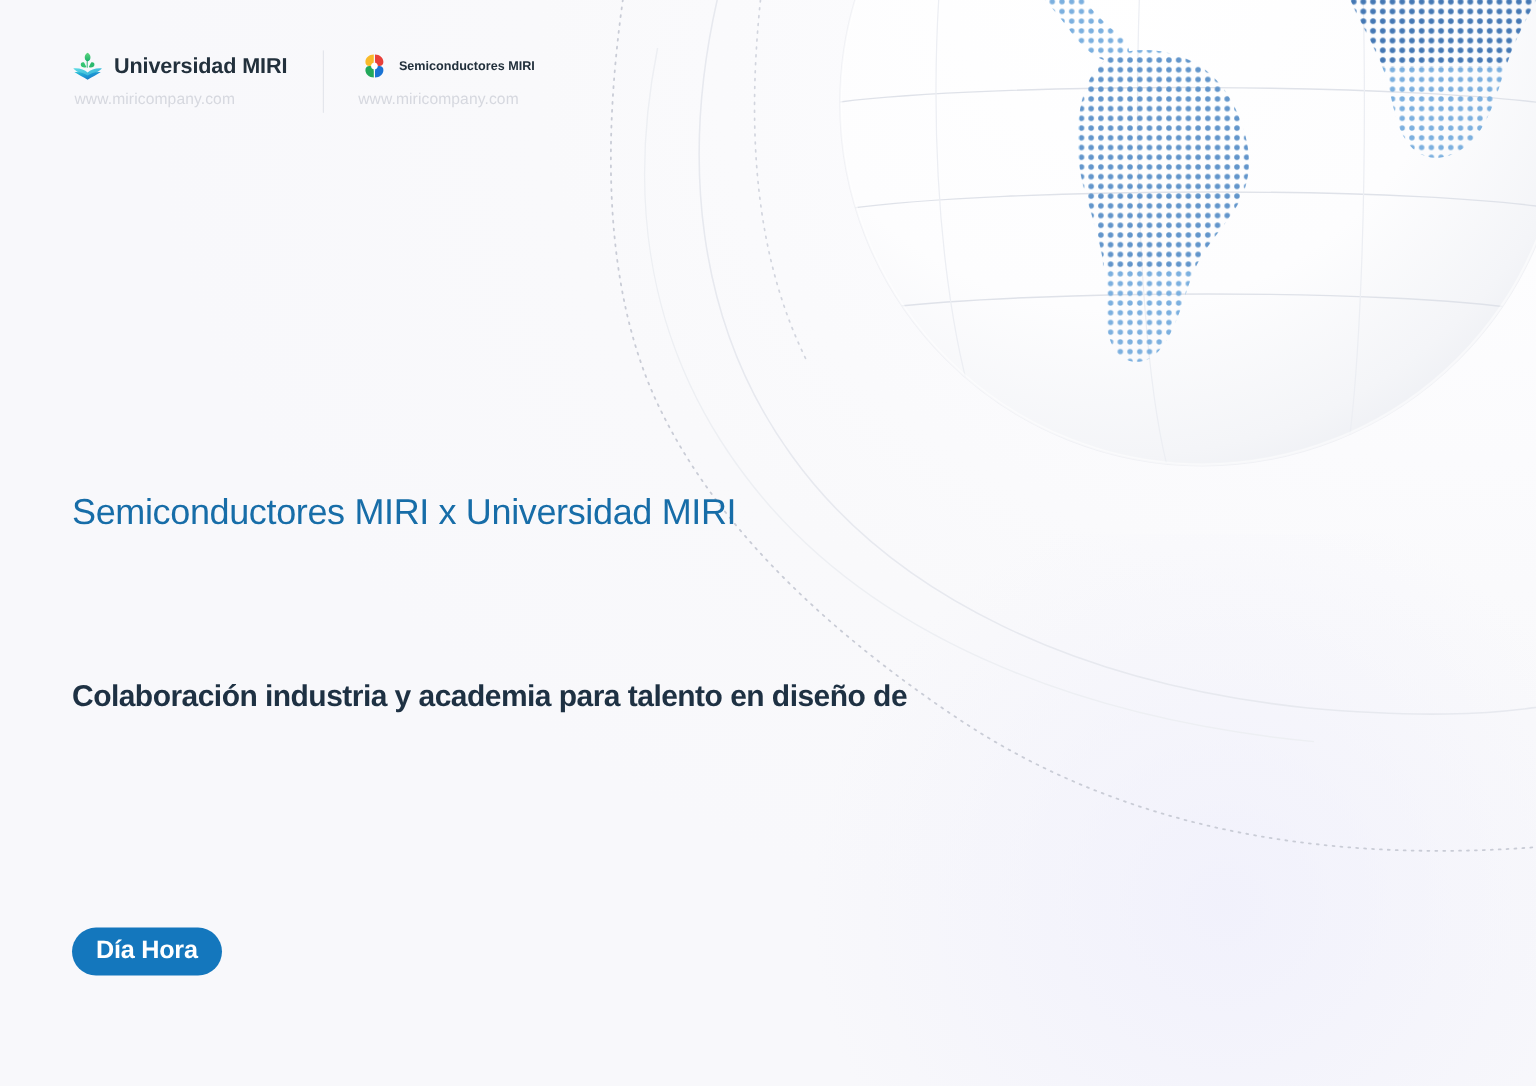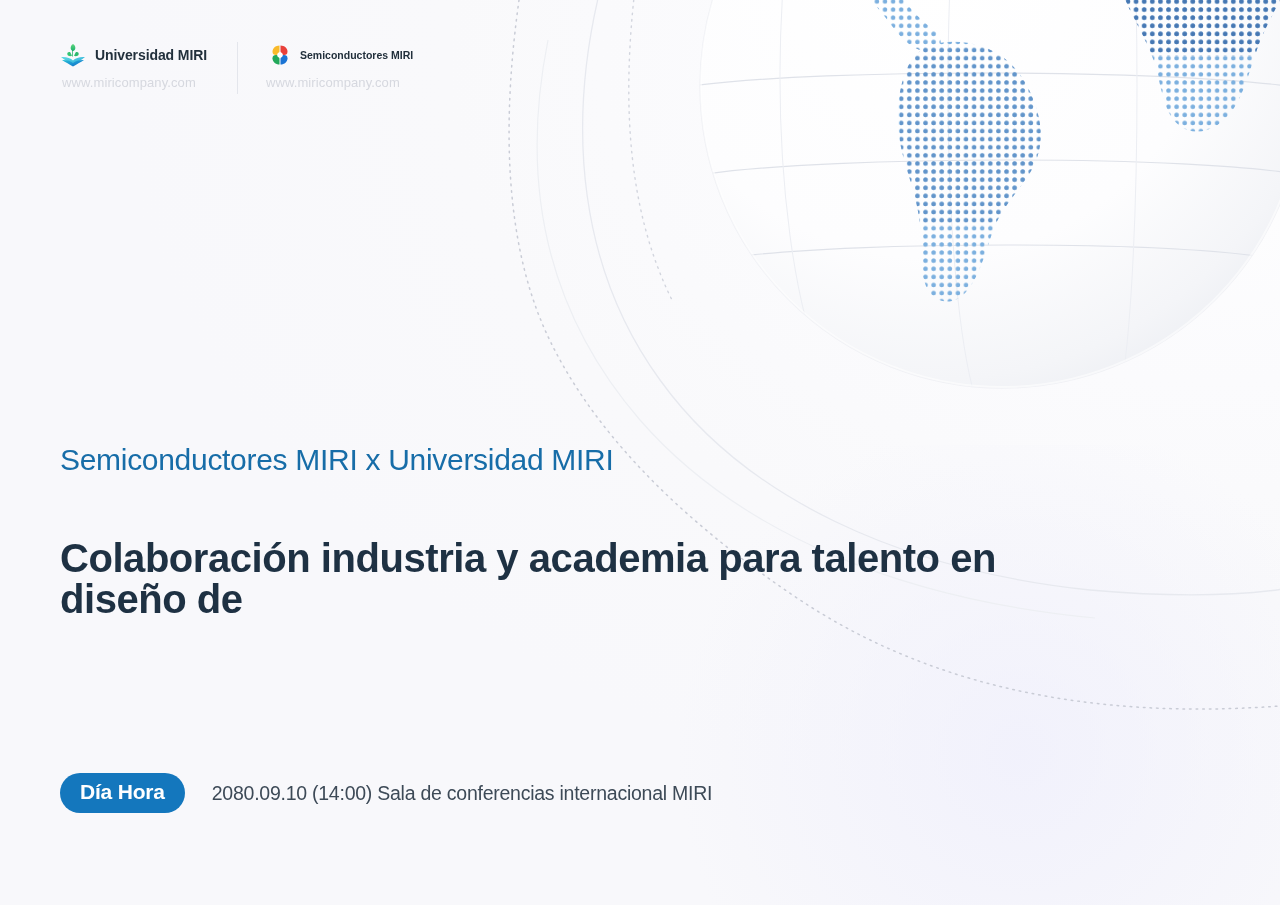--- a/index.html
+++ b/index.html
@@ -72,21 +72,21 @@
   }
 
   .brand-row {
     display: flex;
     align-items: center;
     gap: 9px;
     height: 26px;
   }
 
   .brand-name {
-    font-size: 14px;
+    font-size: 18px;
     font-weight: bold;
     color: #22303c;
     letter-spacing: -0.1px;
     white-space: nowrap;
   }
 
   .brand-name.small {
     font-size: 10.5px;
     letter-spacing: 0px;
   }
@@ -114,44 +114,42 @@
 
   
   .eyebrow {
     position: absolute;
     left: 60px;
     top: 411px;
     font-size: 30px;
     color: #176da8;
     letter-spacing: -0.3px;
     white-space: nowrap;
-    margin-top: 32px;
   }
 
   .headline {
     position: absolute;
     left: 60px;
-    top: 538px;
+    top: 560px;
     width: 980px;
-    font-size: 40px;
+    font-size: 25px;
     font-weight: bold;
     line-height: 41px;
     color: #1e3143;
     letter-spacing: -0.45px;
   }
 
   .headline .hl-accent { color: #1273b4; }
 
   
   .datebar {
     position: absolute;
     left: 60px;
     top: 773px;
     display: flex;
-    align-items: center;
   }
 
   .pill {
     background: #1477bd;
     color: #ffffff;
     font-size: 21px;
     font-weight: bold;
     letter-spacing: -0.2px;
     padding: 8px 20px 10px 20px;
     border-radius: 24px;
@@ -328,16 +326,15 @@
 
   <div class="eyebrow">Semiconductores MIRI x Universidad MIRI</div>
 
   <div class="headline">
     <span>Colaboración industria y academia para talento en diseño de</span>
     <br>
   </div>
 
   <div class="datebar">
     <div class="pill">Día Hora</div>
-    <div class="date-text">2080.09.10 (14:00) Sala de conferencias internacional MIRI</div>
   </div>
 
 </div>
 
 </body></html>

